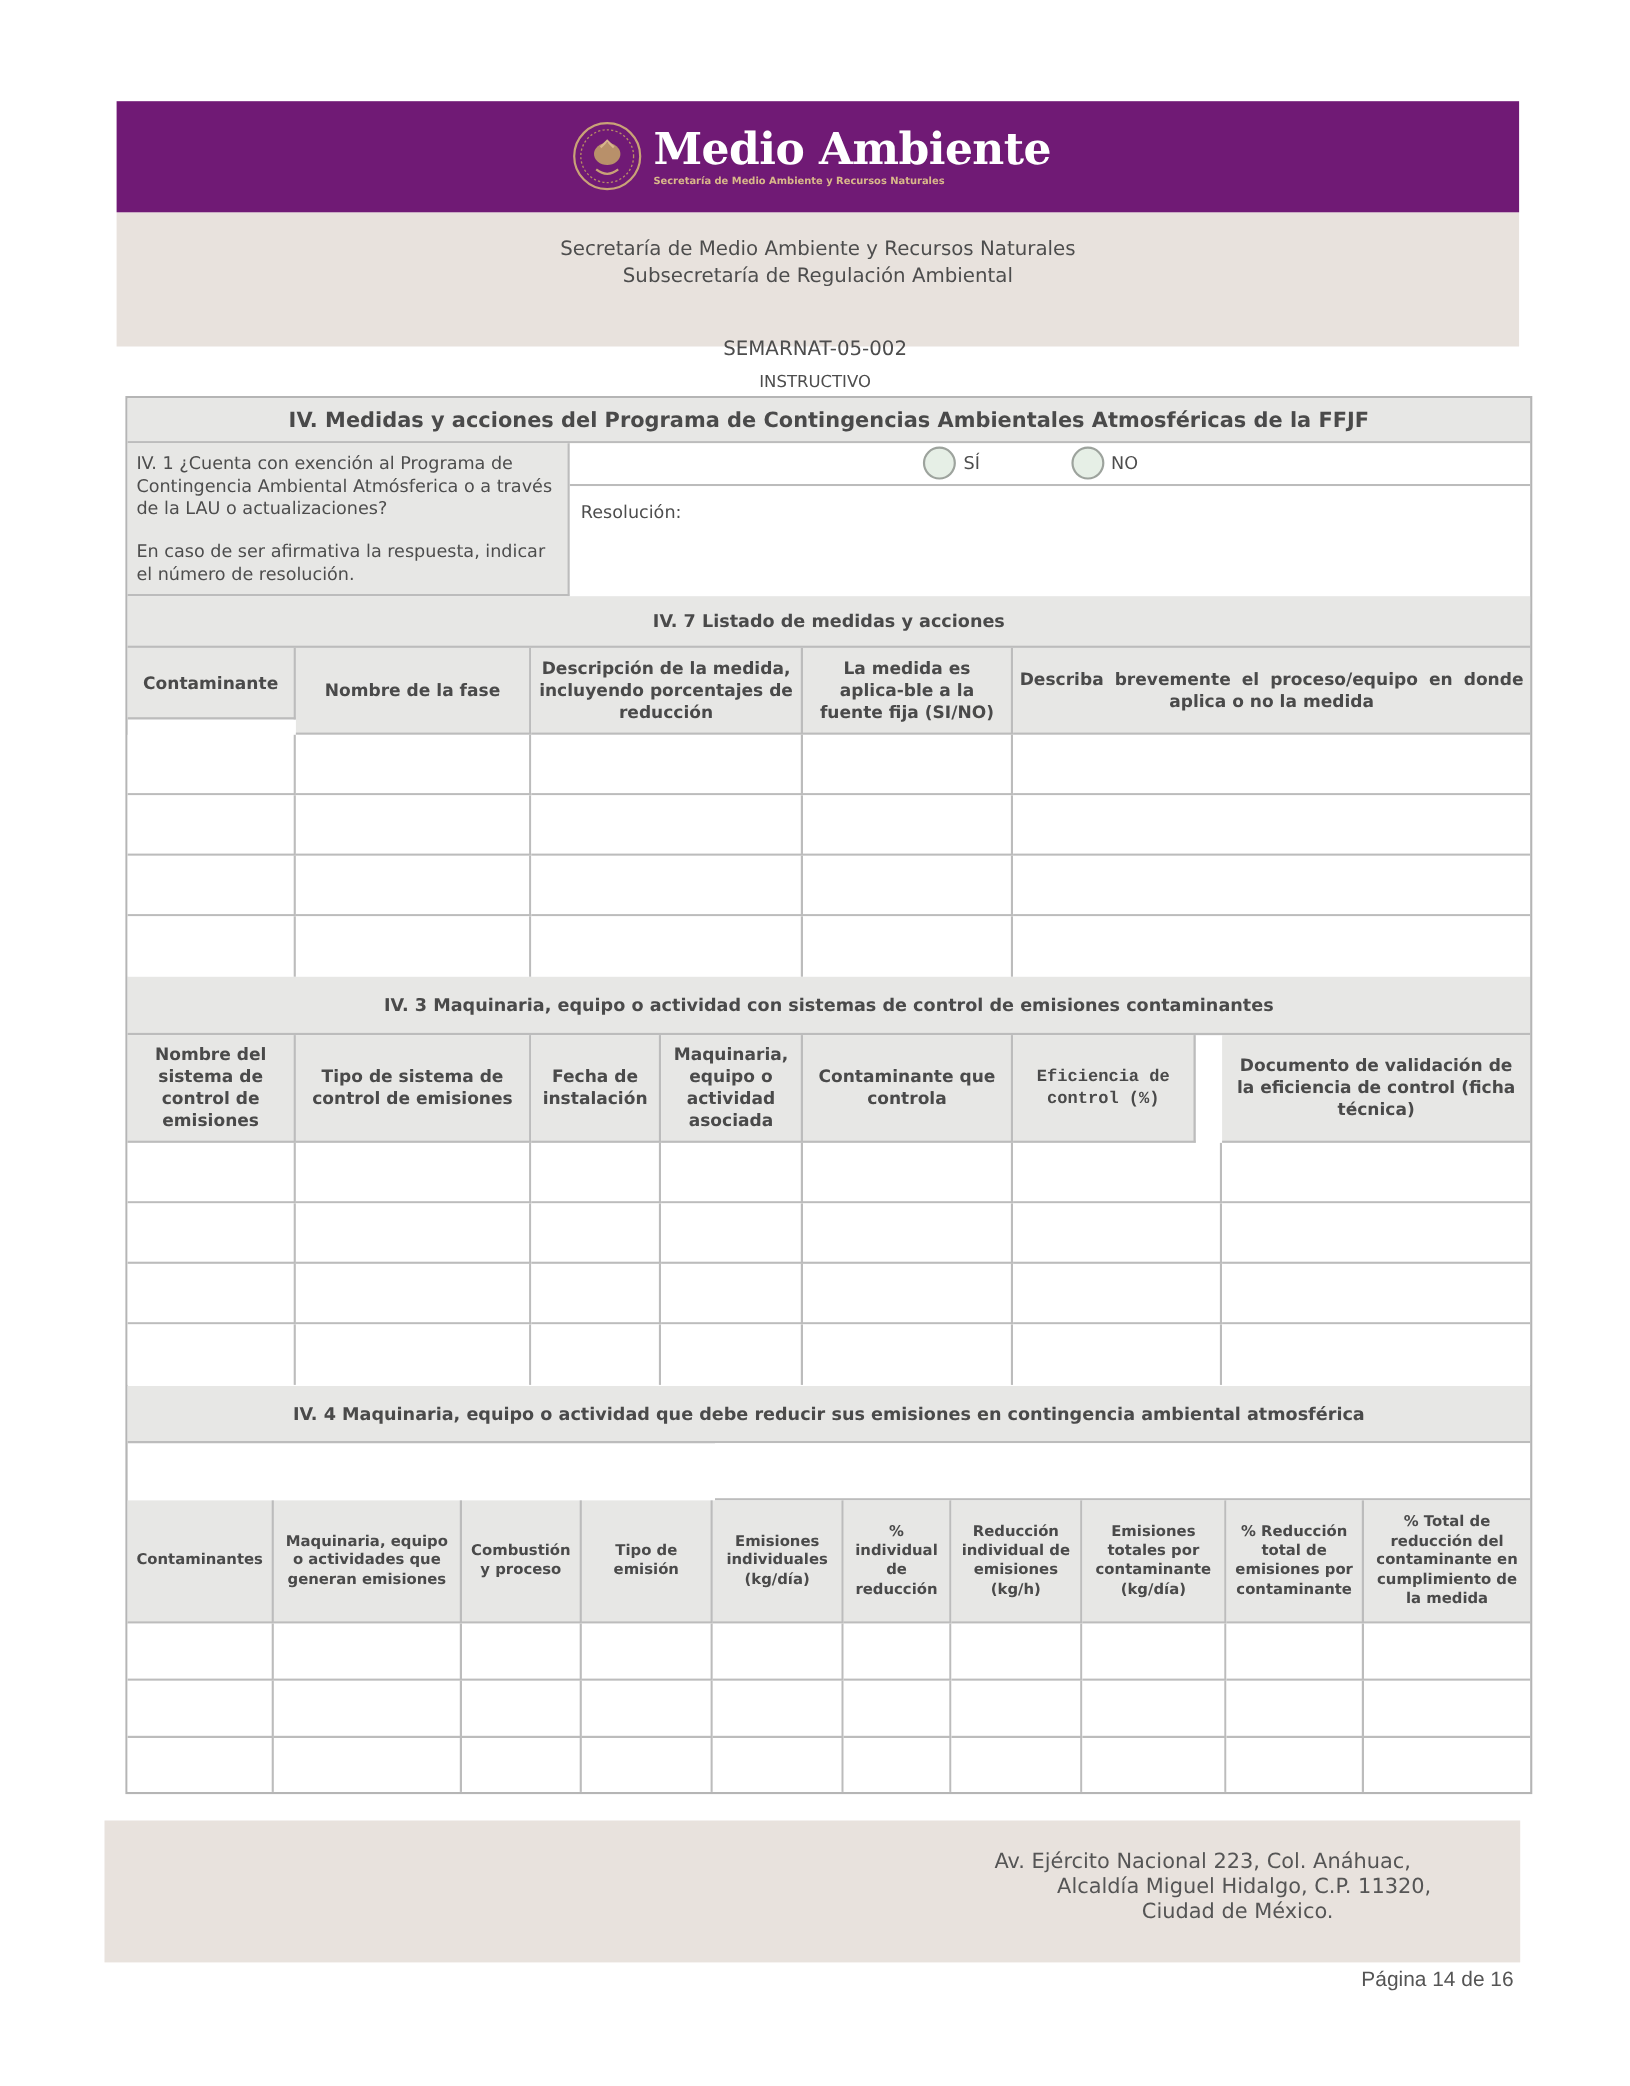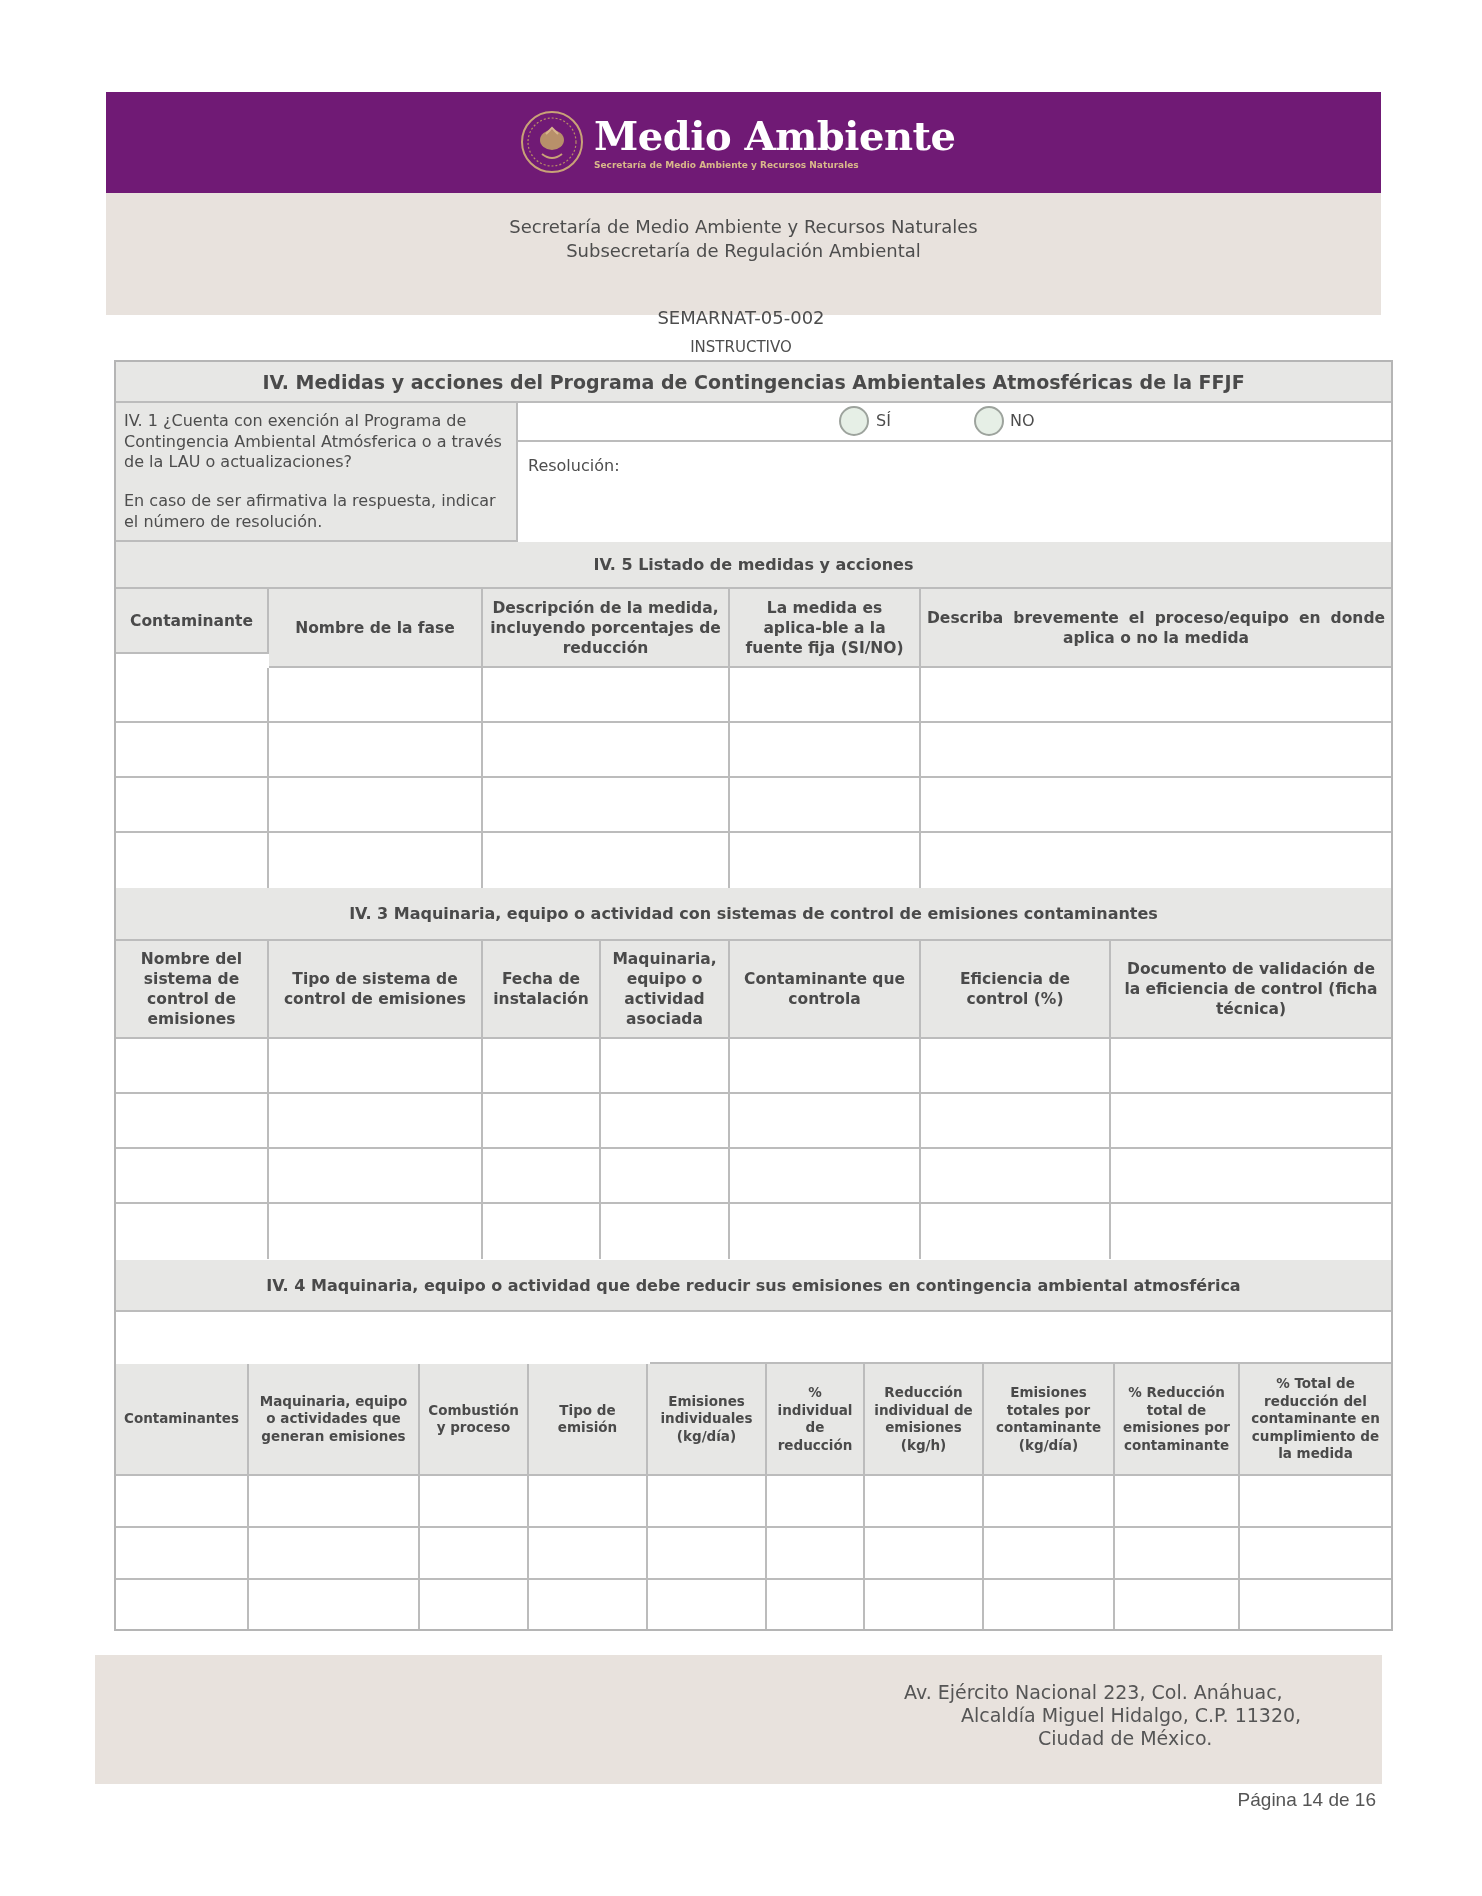--- a/index.html
+++ b/index.html
@@ -83,21 +83,21 @@
   <div class="cell white radio-row" style="left:402px;top:41px;width:873px;height:39px;border-right:none;">
     <span class="radio" style="left:321px;"></span>
     <span class="radio-label" style="left:358px;">SÍ</span>
     <span class="radio" style="left:456px;"></span>
     <span class="radio-label" style="left:492px;">NO</span>
   </div>
   <div class="cell white" style="left:402px;top:80px;width:873px;height:116px;border-right:none;">
     <span class="resol-label">Resolución:</span>
   </div>
 
-  <div class="cell gray hdr sub-title" style="left:0;top:180px;width:1275px;height:47px;border-right:none;">IV. 5 Listado de medidas y acciones</div>
+  <div class="cell gray hdr sub-title" style="left:0;top:180px;width:1275px;height:47px;border-right:none;">IV. 7 Listado de medidas y acciones</div>
   <div id="iv2">
       <div class="cell gray hdr col-h" style="left: 0px; top: 227px; width: 153px; height: 65px;">Contaminante</div>
       <div class="cell gray hdr col-h" style="left: 153px; top: 227px; width: 214px; height: 79px;">Nombre de la fase</div>
       <div class="cell gray hdr col-h" style="left: 367px; top: 227px; width: 247px; height: 79px;">Descripción de la medida, incluyendo porcentajes de reducción</div>
       <div class="cell gray hdr col-h" style="left: 614px; top: 227px; width: 191px; height: 79px;">La medida es aplica-ble a la fuente fija (SI/NO)</div>
       <div class="cell gray hdr col-h justify" style="left: 805px; top: 227px; width: 470px; height: 79px; border-right: none;">Describa brevemente el proceso/equipo en donde aplica o no la medida</div>
       <div class="cell white" style="left: 0px; top: 306px; width: 153px; height: 55px;"></div>
       <div class="cell white" style="left: 153px; top: 306px; width: 214px; height: 55px;"></div>
       <div class="cell white" style="left: 367px; top: 306px; width: 247px; height: 55px;"></div>
       <div class="cell white" style="left: 614px; top: 306px; width: 191px; height: 55px;"></div>
@@ -119,21 +119,21 @@
       <div class="cell white" style="left: 805px; top: 471px; width: 470px; height: 55px; border-right: none; border-bottom: none;"></div>
     </div>
 
   <div class="cell gray hdr sub-title" style="left:0;top:526px;width:1275px;height:53px;border-right:none;">IV. 3 Maquinaria, equipo o actividad con sistemas de control de emisiones contaminantes</div>
   <div id="iv3">
       <div class="cell gray hdr col-h" style="left: 0px; top: 579px; width: 153px; height: 98px;">Nombre del sistema de control de emisiones</div>
       <div class="cell gray hdr col-h" style="left: 153px; top: 579px; width: 214px; height: 98px;">Tipo de sistema de control de emisiones</div>
       <div class="cell gray hdr col-h" style="left: 367px; top: 579px; width: 118px; height: 98px;">Fecha de instalación</div>
       <div class="cell gray hdr col-h" style="left: 485px; top: 579px; width: 129px; height: 98px;">Maquinaria, equipo o actividad asociada</div>
       <div class="cell gray hdr col-h" style="left: 614px; top: 579px; width: 191px; height: 98px;">Contaminante que controla</div>
-      <div class="cell gray hdr col-h" style="left: 805px; top: 579px; width: 190px; height: 98px;">Eficiencia de control (%)</div>
+      <div class="cell gray hdr col-h" style="left: 805px; top: 579px; width: 166px; height: 98px; font-family: Liberation Mono, monospace;">Eficiencia de control (%)</div>
       <div class="cell gray hdr col-h" style="left: 995px; top: 579px; width: 280px; height: 98px; border-right: none;">Documento de validación de la eficiencia de control (ficha técnica)</div>
       <div class="cell white" style="left: 0px; top: 677px; width: 153px; height: 55px;"></div>
       <div class="cell white" style="left: 153px; top: 677px; width: 214px; height: 55px;"></div>
       <div class="cell white" style="left: 367px; top: 677px; width: 118px; height: 55px;"></div>
       <div class="cell white" style="left: 485px; top: 677px; width: 129px; height: 55px;"></div>
       <div class="cell white" style="left: 614px; top: 677px; width: 191px; height: 55px;"></div>
       <div class="cell white" style="left: 805px; top: 677px; width: 190px; height: 55px;"></div>
       <div class="cell white" style="left: 995px; top: 677px; width: 280px; height: 55px; border-right: none;"></div>
       <div class="cell white" style="left: 0px; top: 732px; width: 153px; height: 55px;"></div>
       <div class="cell white" style="left: 153px; top: 732px; width: 214px; height: 55px;"></div>

